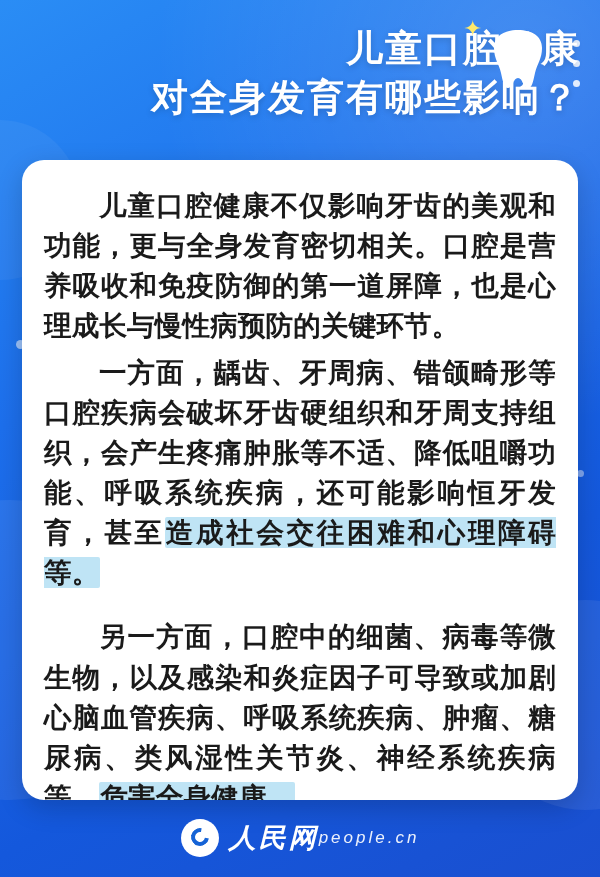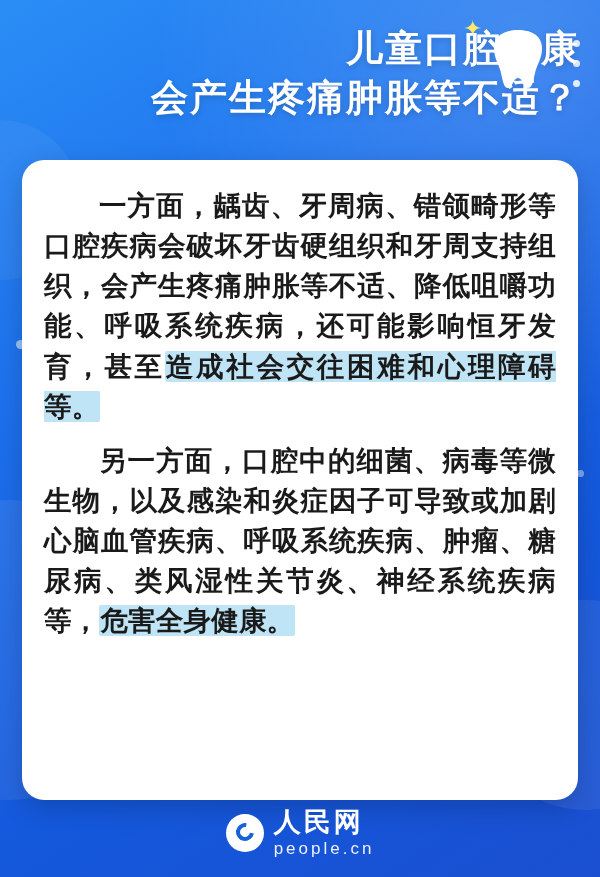--- a/index.html
+++ b/index.html
@@ -96,21 +96,21 @@
     color: #1a1a1a;
     font-size: 27.5px;
     line-height: 1.46;
     text-align: justify;
     text-indent: 2em;
     margin: 0 0 6px 0;
     letter-spacing: 0.2px;
     font-family: "Liberation Serif", "DejaVu Serif", serif;
     font-weight: bold;
   }
-  .para.spaced { margin-top: 14px; }
+  .para.spaced { margin-top: 24px; }
   .hl {
     background: #bfe4f5;
     border-radius: 2px;
     padding: 0 1px;
   }
 
   
   #footer {
     position: absolute;
     left: 0;
@@ -138,22 +138,23 @@
     width: 18px;
     height: 18px;
     border-radius: 50%;
     border: 4px solid #1563d6;
     border-right-color: transparent;
     transform: rotate(-35deg);
     box-sizing: border-box;
   }
   #logo-text-wrap {
     display: flex;
-    flex-direction: column;
+    flex-direction: row;
     line-height: 1;
+    font-style: italic;
   }
   #logo-cn {
     color: #ffffff;
     font-size: 27px;
     font-weight: bold;
     letter-spacing: 3px;
     font-family: "Liberation Serif", serif;
   }
   #logo-en {
     color: rgba(255,255,255,0.92);
@@ -180,24 +181,25 @@
   <div id="sparkle">✦</div>
 
   <div id="tooth-deco">
     <svg viewBox="0 0 60 66" width="60" height="66" aria-hidden="true">
       <path d="M30 4 C16 4 6 10 6 22 C6 33 11 38 13 47 C15 56 16 62 20 62 C25 62 25 52 30 52 C35 52 35 62 40 62 C44 62 45 56 47 47 C49 38 54 33 54 22 C54 10 44 4 30 4 Z" fill="#ffffff"></path>
     </svg>
   </div>
 
   <div id="header">
     <div class="title-line">儿童口腔健康</div>
-    <div class="title-line">会产生疼痛肿胀等不适？</div>
+    <div class="title-line">对全身发育有哪些影响？</div>
   </div>
 
   <div id="card">
+    <p class="para"><span>儿童口腔健康不仅影响牙齿的美观和功能，更与全身发育密切相关。口腔是营养吸收和免疫防御的第一道屏障，也是心理成长与慢性病预防的关键环节。</span></p>
     <p class="para"><span>一方面，龋齿、牙周病、错颌畸形等口腔疾病会破坏牙齿硬组织和牙周支持组织，会产生疼痛肿胀等不适、降低咀嚼功能、呼吸系统疾病，还可能影响恒牙发育，甚至</span><span class="hl">造成社会交往困难和心理障碍等。</span></p>
     <p class="para spaced"><span>另一方面，口腔中的细菌、病毒等微生物，以及感染和炎症因子可导致或加剧心脑血管疾病、呼吸系统疾病、肿瘤、糖尿病、类风湿性关节炎、神经系统疾病等，</span><span class="hl">危害全身健康。</span></p>
   </div>
 
   <div id="footer">
     <div id="logo-mark"></div>
     <div id="logo-text-wrap">
       <span id="logo-cn">人民网</span>
       <span id="logo-en">people.cn</span>
     </div>

